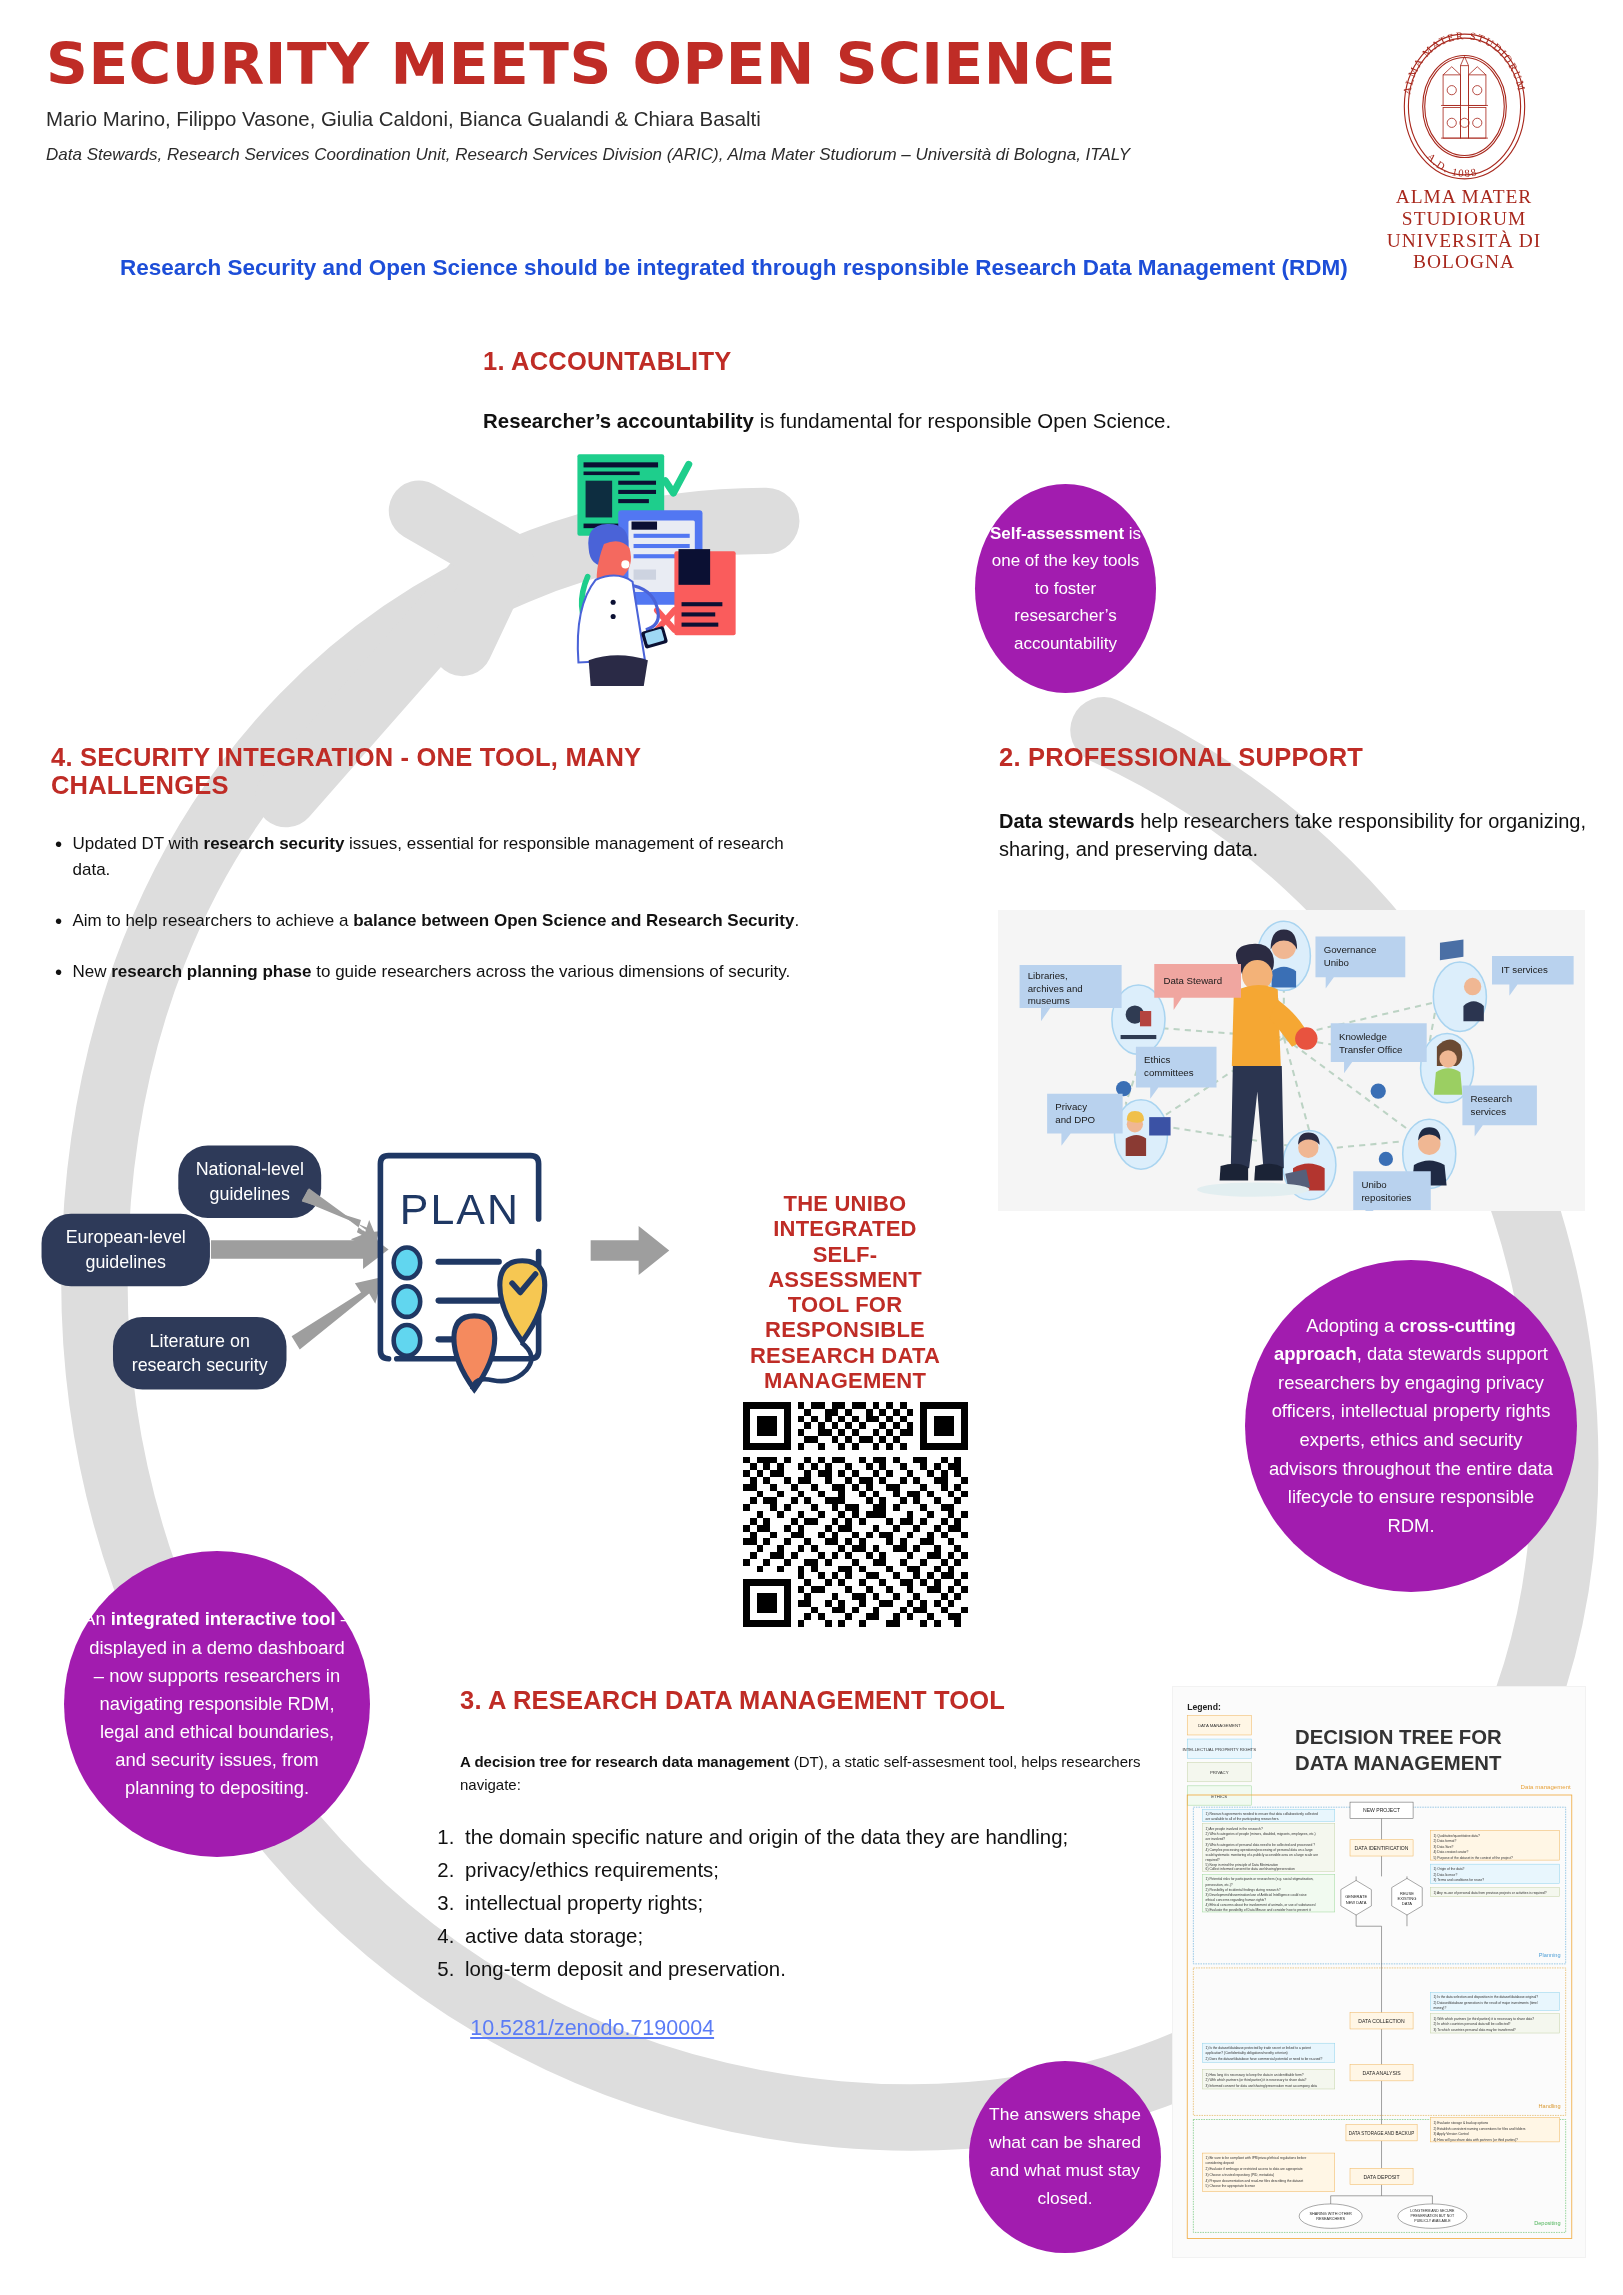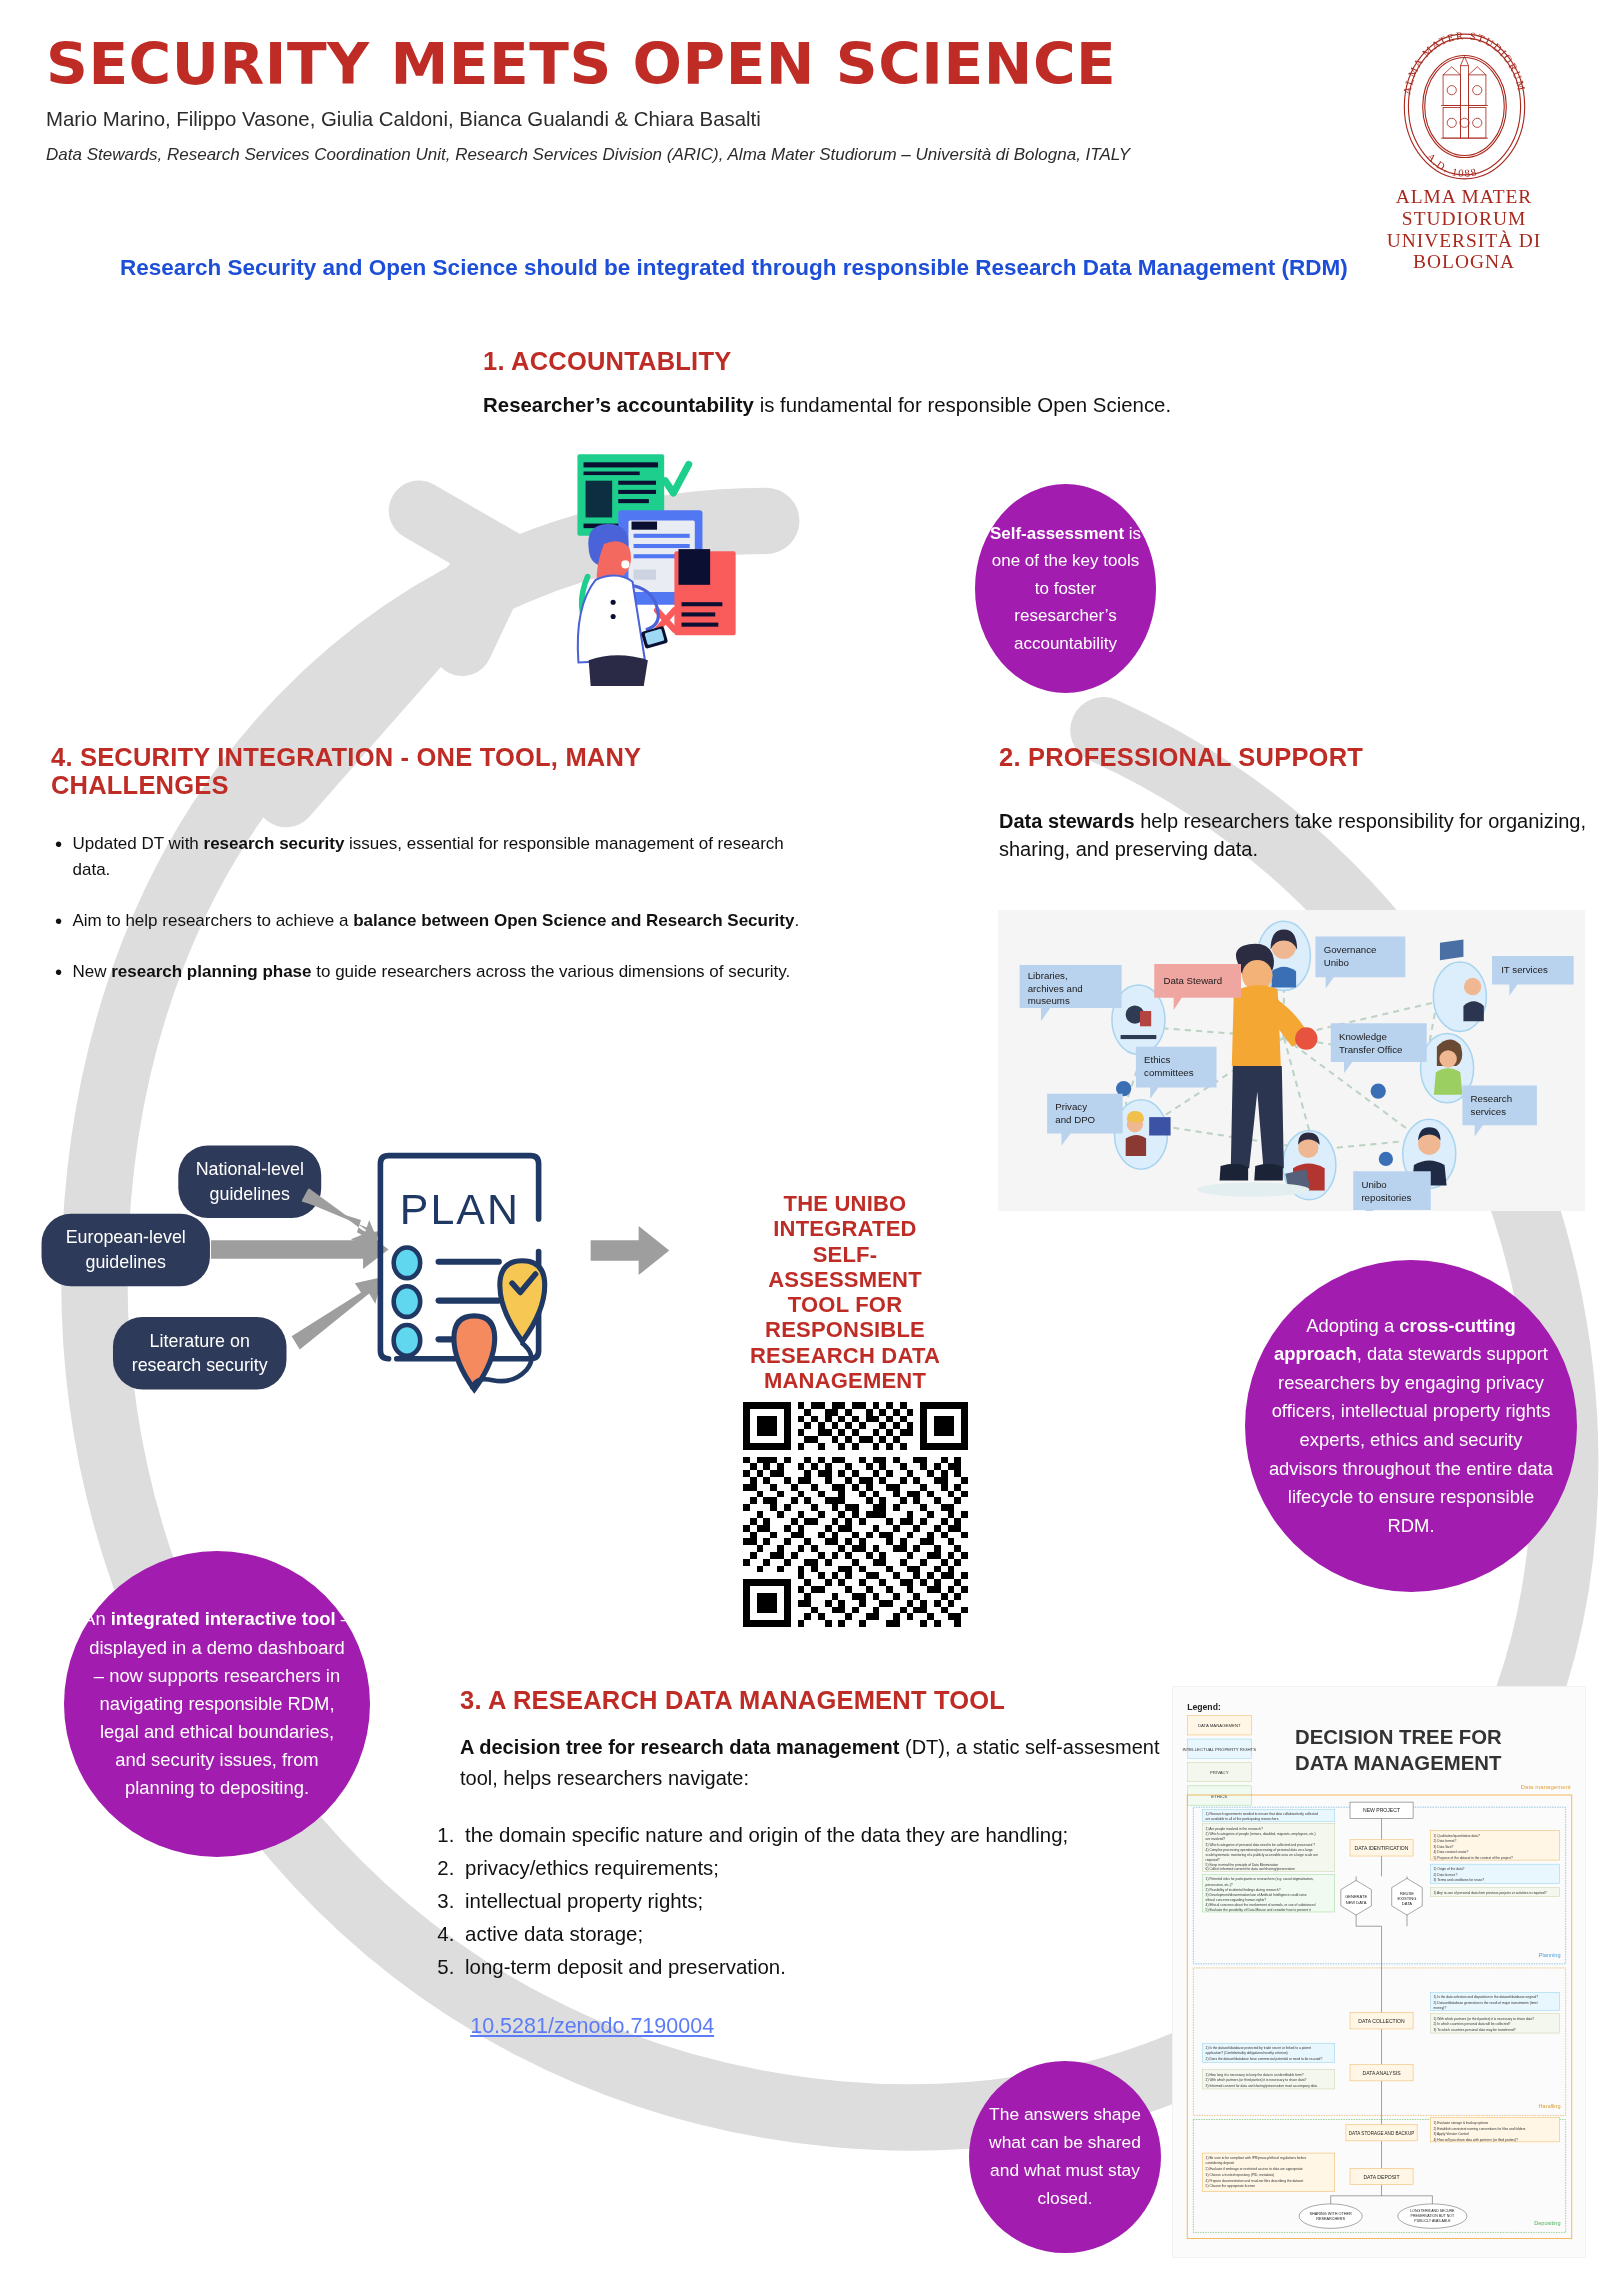--- a/index.html
+++ b/index.html
@@ -63,21 +63,21 @@
   .sec-h {
     color:#BF2C26; font-weight:800; font-size:25.5px;
     letter-spacing:0.2px; line-height:1.1;
   }
   .body-txt { font-size:20.4px; line-height:1.45; color:#111; }
   .body-txt b { font-weight:800; }
 
   
   .sec1 { position:absolute; left:478px; top:347px; width:715px; z-index:5; }
   .sec1 .sec-h { margin-left: 5.1px; }
-  .sec1 .lead { margin-top:16px; margin-left: 5.1px; font-size:20.4px; }
+  .sec1 .lead { margin-top:32px; margin-left: 5.1px; font-size:20.4px; }
 
   
   .illus-accountability { position:absolute; left:557px; top:449px; width:245px; height:240px; z-index:4; }
 
   
   .circle {
     position:absolute; border-radius:50%;
     background:#a21caf; color:#fff; z-index:7;
     display:flex; align-items:center; justify-content:center; text-align:center;
   }
@@ -126,21 +126,21 @@
     color:#BF2C26; font-weight:800; font-size:22px; line-height:1.15;
     text-align:center; letter-spacing:0.2px; z-index:6;
   }
 
   
   .qr { position:absolute; left:743px; top:1402px; width:225px; height:225px; z-index:6; }
   .qr svg { width:100%; height:100%; display:block; }
 
   
   .sec3 { position:absolute; left:460px; top:1686px; width:705px; z-index:5; }
-  .sec3 .lead { margin-top:18px; font-size:20px; line-height:1.55; }
+  .sec3 .lead { margin-top:36px; font-size:15px; line-height:1.55; }
   .sec3 ol { margin-top:24.5px; font-size:20.4px; line-height:1.62; }
   .sec3 ol li { padding-left:5.1px; }
   .doi {
     margin-top:30px; margin-left:10.2px; display:inline-block;
     color:#5b7cf6; font-size:21.5px; text-decoration:underline;
   }
 
   
   .dt-fig {
     position:absolute; left:1172px; top:1686px; width:414px; height:572px;

